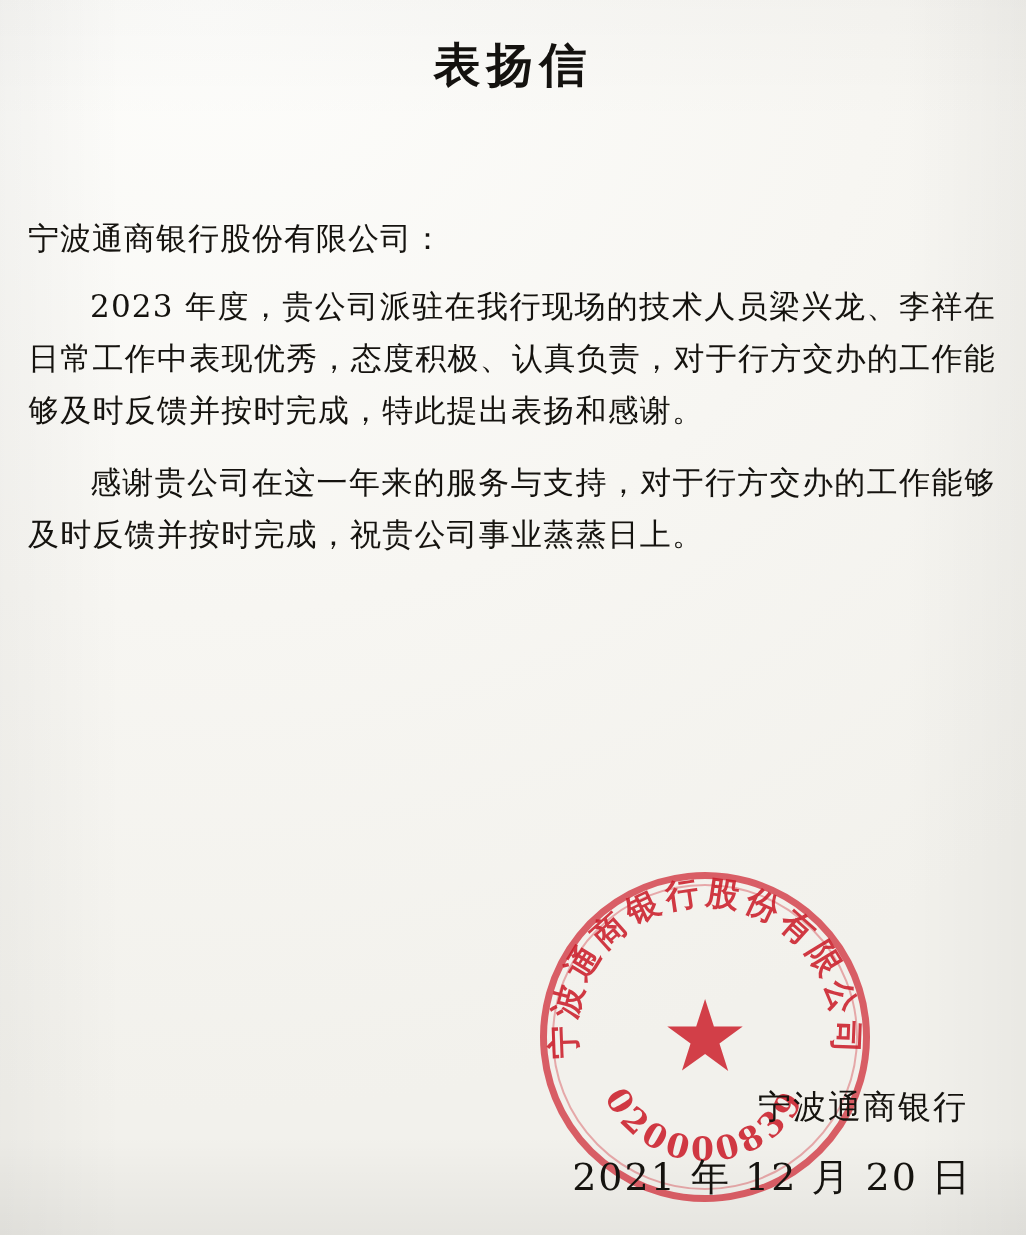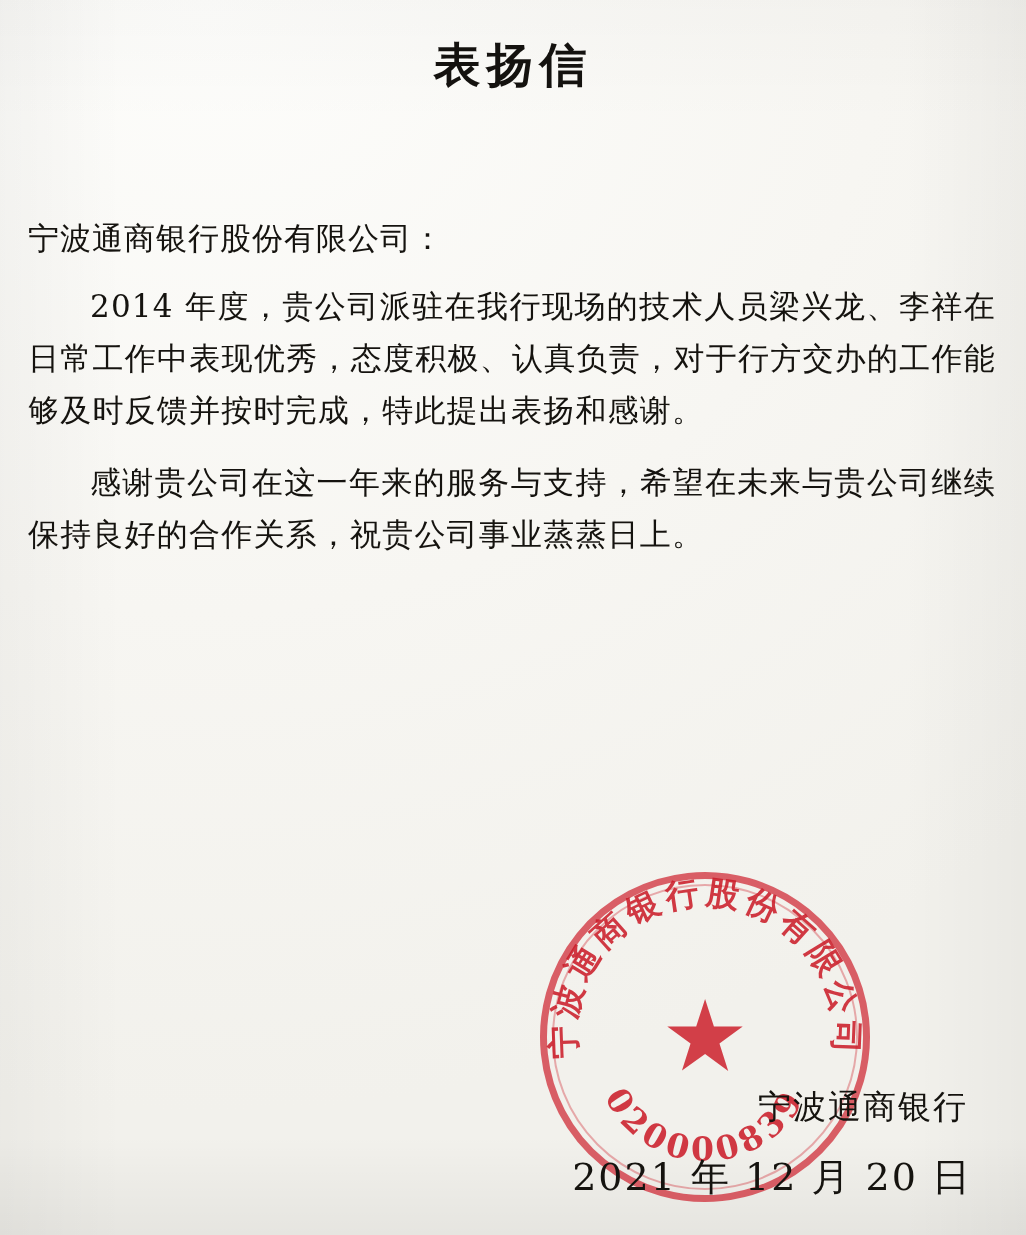--- a/index.html
+++ b/index.html
@@ -156,22 +156,22 @@
 </head>
 <body>
 
 <div class="page">
   <div class="paper-texture"></div>
 
   <div class="doc-title">表扬信</div>
 
   <div class="body-block">
     <p class="salutation">宁波通商银行股份有限公司：</p>
-    <p class="para">2014 年度，贵公司派驻在我行现场的技术人员梁兴龙、李祥在日常工作中表现优秀，态度积极、认真负责，对于行方交办的工作能够及时反馈并按时完成，特此提出表扬和感谢。</p>
-    <p class="para">感谢贵公司在这一年来的服务与支持，希望在未来与贵公司继续保持良好的合作关系，祝贵公司事业蒸蒸日上。</p>
+    <p class="para">2023 年度，贵公司派驻在我行现场的技术人员梁兴龙、李祥在日常工作中表现优秀，态度积极、认真负责，对于行方交办的工作能够及时反馈并按时完成，特此提出表扬和感谢。</p>
+    <p class="para">感谢贵公司在这一年来的服务与支持，对于行方交办的工作能够及时反馈并按时完成，祝贵公司事业蒸蒸日上。</p>
   </div>
 
   <div class="seal">
     <div class="seal-inner"></div>
     <div class="seal-ring2"></div>
     <div class="seal-arc-text">
       <svg viewBox="0 0 330 330" aria-hidden="true">
         <defs>
           <path id="arcTop" d="M 38,190 A 130,130 0 1 1 292,190" fill="none"></path>
           <path id="arcBottom" d="M 62,218 A 110,110 0 0 0 268,218" fill="none"></path>

